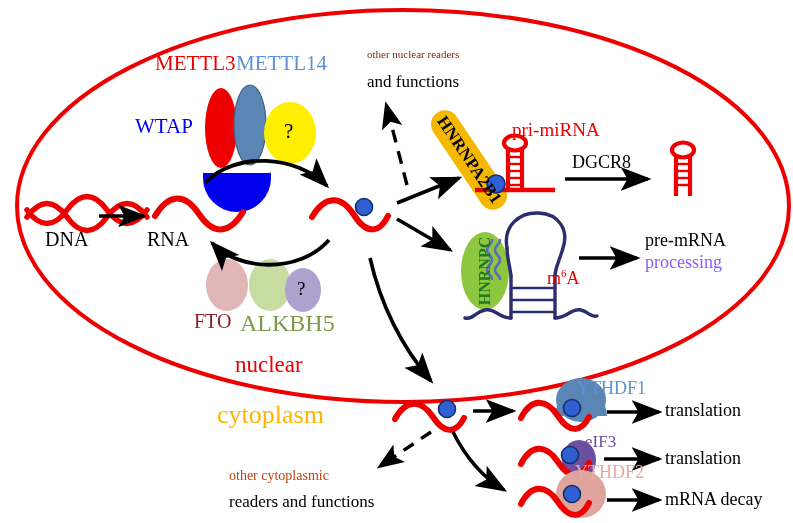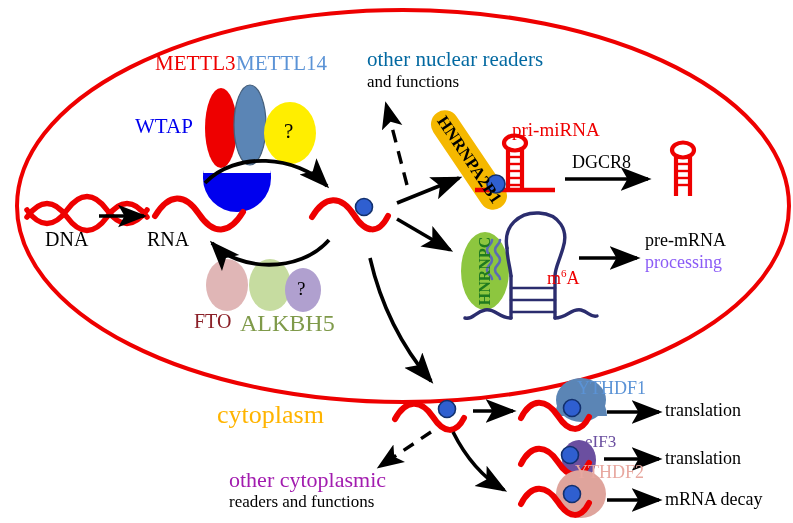--- a/index.html
+++ b/index.html
@@ -164,44 +164,45 @@
   <div class="lbl" style="left:128px; top:115px; font-size:21px; color:#0000ee;">WTAP</div>
   <div class="lbl" style="left:277px; top:120px; font-size:21px; color:#000000;">?</div>
 
   <div class="lbl" style="left:187px; top:310px; font-size:20px; color:#8b2028;">FTO</div>
   <div class="lbl" style="left:233px; top:310px; font-size:24px; color:#7f9a4a;">ALKBH5</div>
   <div class="lbl" style="left:290px; top:278px; font-size:19px; color:#000000;">?</div>
 
   <div class="lbl" style="left:38px; top:228px; font-size:20px; color:#000000;">DNA</div>
   <div class="lbl" style="left:140px; top:228px; font-size:20px; color:#000000;">RNA</div>
 
-  <div class="lbl" style="left:360px; top:48px; font-size:21px; color:#0369a1;">other nuclear readers</div>
+  <div class="lbl" style="left:360px; top:48px; font-size:11px; color:#7f1d1d;">other nuclear readers</div>
   <div class="lbl" style="left:360px; top:72px; font-size:17px; color:#000000;">and functions</div>
 
   <div style="position:absolute; left:462px; top:160px; transform:translate(-50%,-50%) rotate(56deg);
               font-family:'Liberation Serif',serif; font-size:17px; font-weight:bold; color:#000000;
               white-space:pre; letter-spacing:0.2px;">HNRNPA2B1</div>
 
   <div style="position:absolute; left:478px; top:271px; transform:translate(-50%,-50%) rotate(-90deg);
               font-family:'Liberation Serif',serif; font-size:16px; font-weight:bold; color:#1f7a1f;
               white-space:pre;">HNRNPC</div>
 
   <div class="lbl" style="left:505px; top:119px; font-size:19px; color:#ee0000;">pri-miRNA</div>
   <div class="lbl" style="left:565px; top:152px; font-size:18px; color:#000000;">DGCR8</div>
 
   <div class="lbl" style="left:522px; top:247px; font-size:18px; color:#ee0000;">
     <span>m</span><sup style="font-size:11px;">6</sup><span>A</span>
   </div>
 
   <div class="lbl" style="left:638px; top:230px; font-size:18px; color:#000000;">pre-mRNA</div>
   <div class="lbl" style="left:638px; top:252px; font-size:18px; color:#8b5cf6;">processing</div>
 
+  <div class="lbl" style="left:228px; top:352px; font-size:23px; color:#ee0000;">nuclear</div>
   <div class="lbl" style="left:210px; top:400px; font-size:26px; color:#ffb400;">cytoplasm</div>
 
-  <div class="lbl" style="left:222px; top:468px; font-size:22px; color:#a21caf;">other cytoplasmic</div>
+  <div class="lbl" style="left:222px; top:468px; font-size:14px; color:#c2410c;">other cytoplasmic</div>
   <div class="lbl" style="left:222px; top:492px; font-size:17px; color:#000000;">readers and functions</div>
 
   <div class="lbl" style="left:570px; top:378px; font-size:18px; color:#5b93d6;">YTHDF1</div>
   <div class="lbl" style="left:578px; top:432px; font-size:17px; color:#6b4fa0;">eIF3</div>
   <div class="lbl" style="left:568px; top:462px; font-size:18px; color:#e8a8a0;">YTHDF2</div>
 
   <div class="lbl" style="left:658px; top:400px; font-size:18px; color:#000000;">translation</div>
   <div class="lbl" style="left:658px; top:448px; font-size:18px; color:#000000;">translation</div>
   <div class="lbl" style="left:658px; top:489px; font-size:18px; color:#000000;">mRNA decay</div>
 

